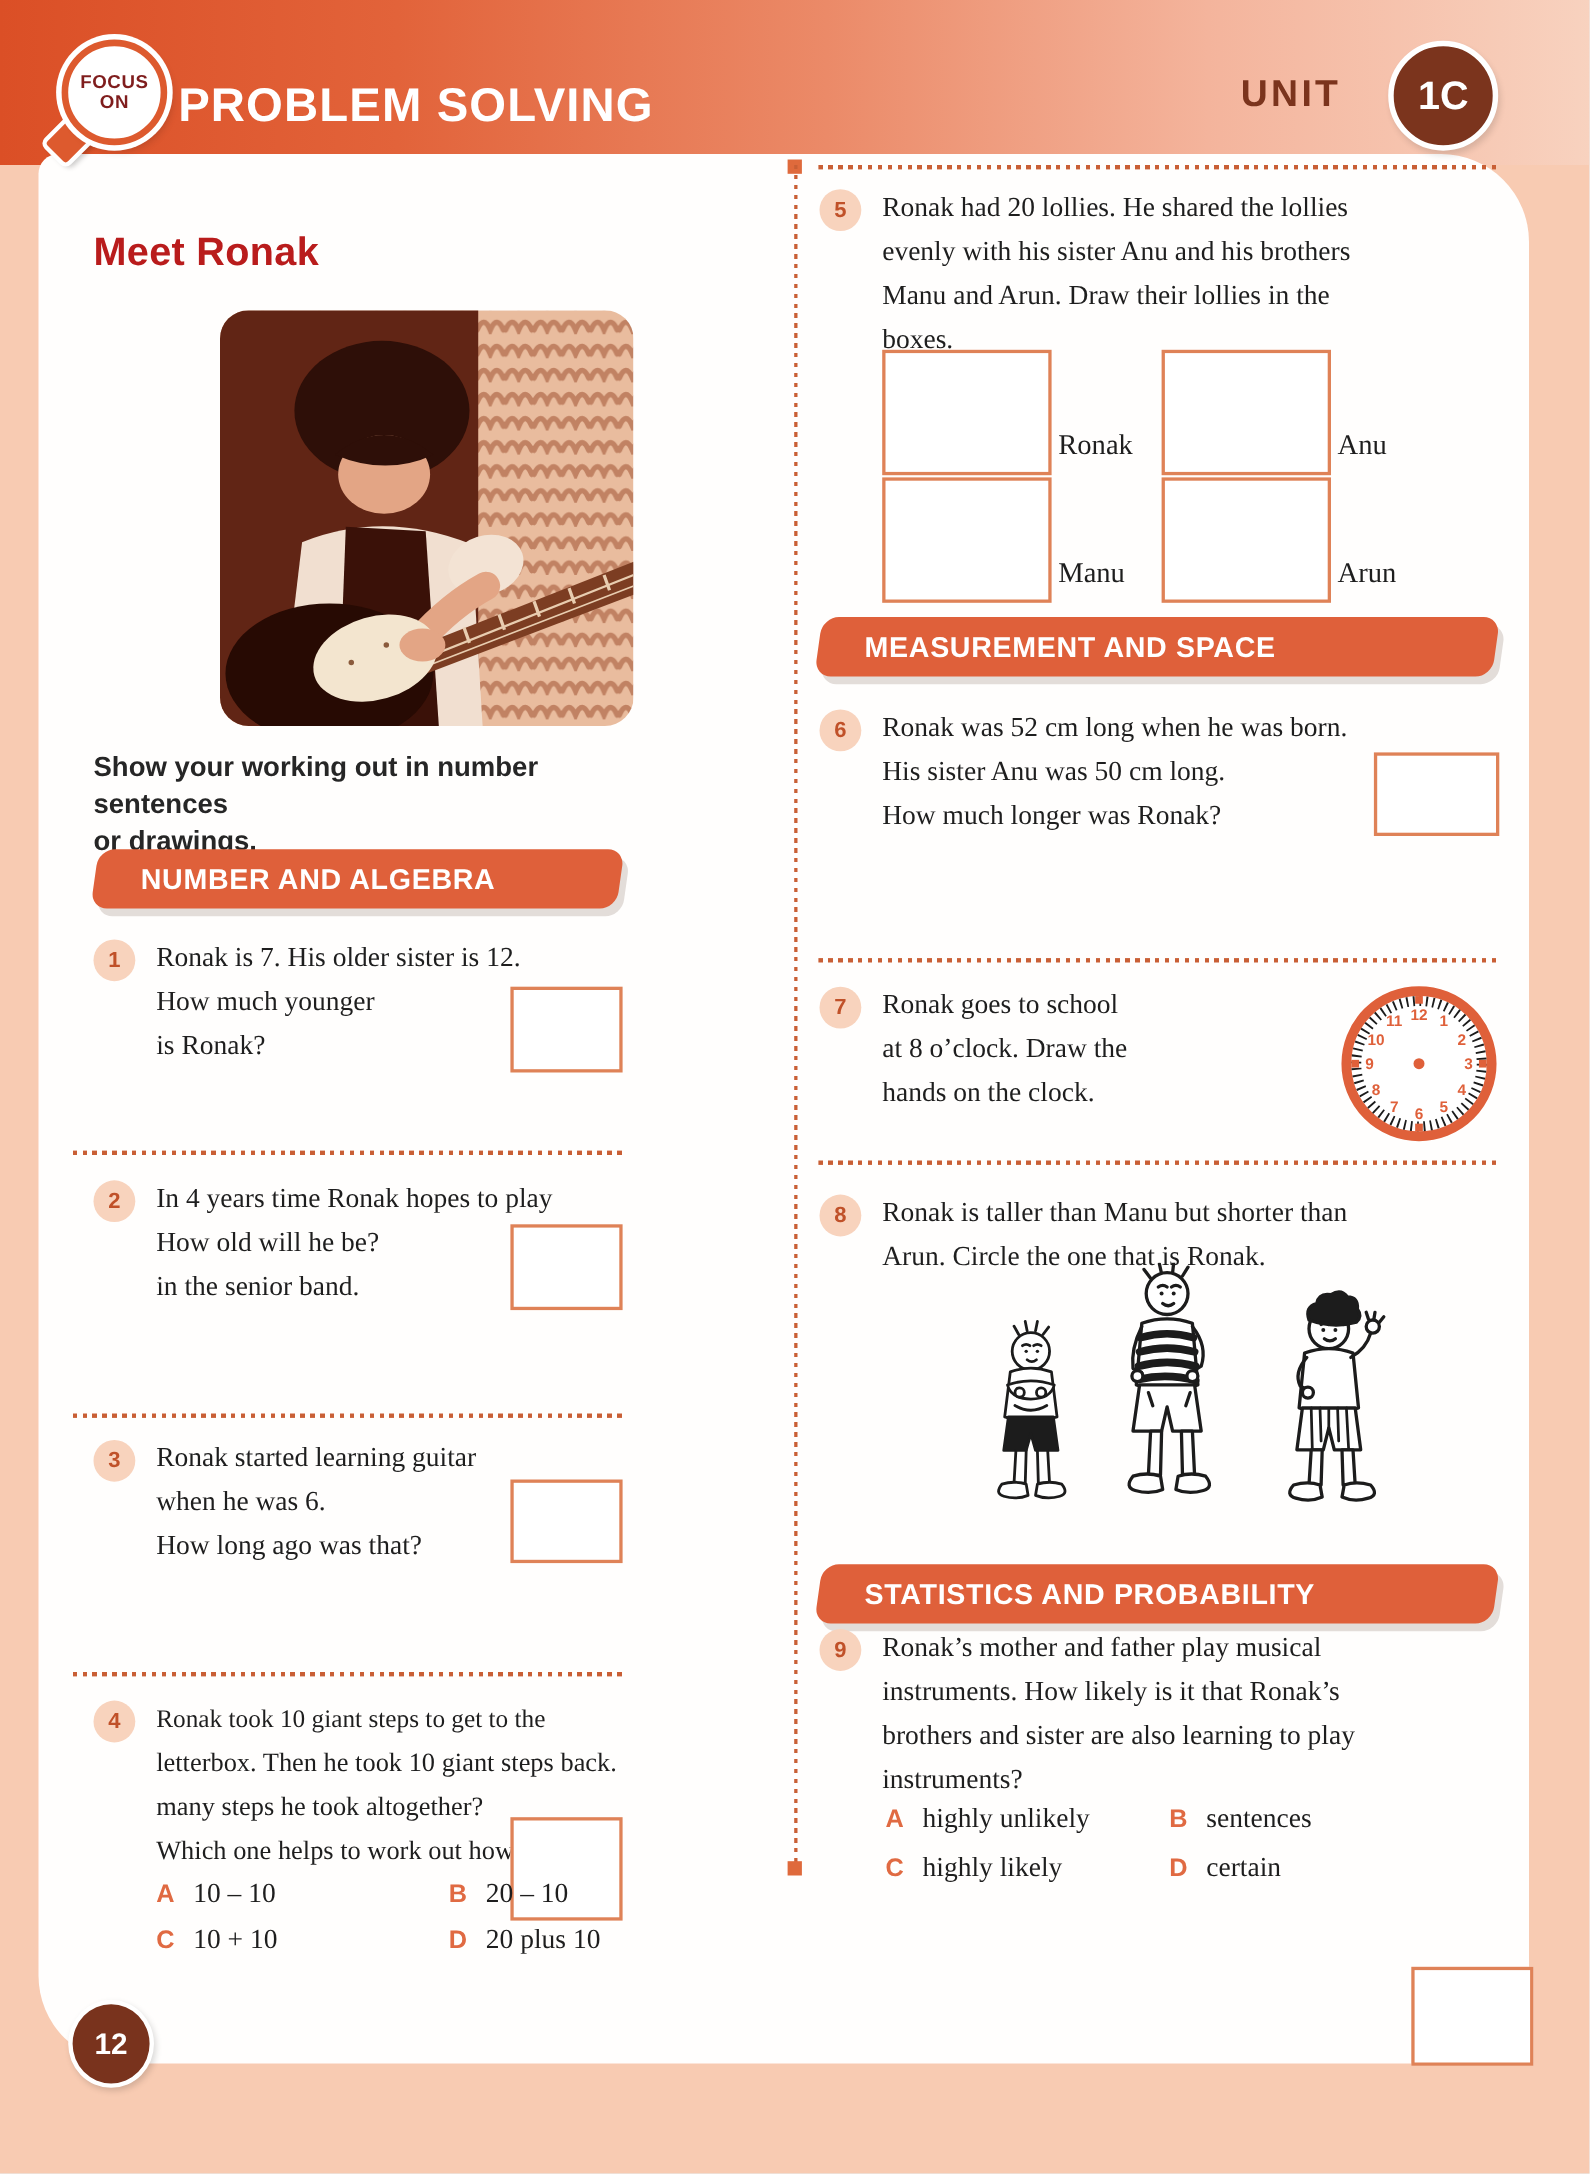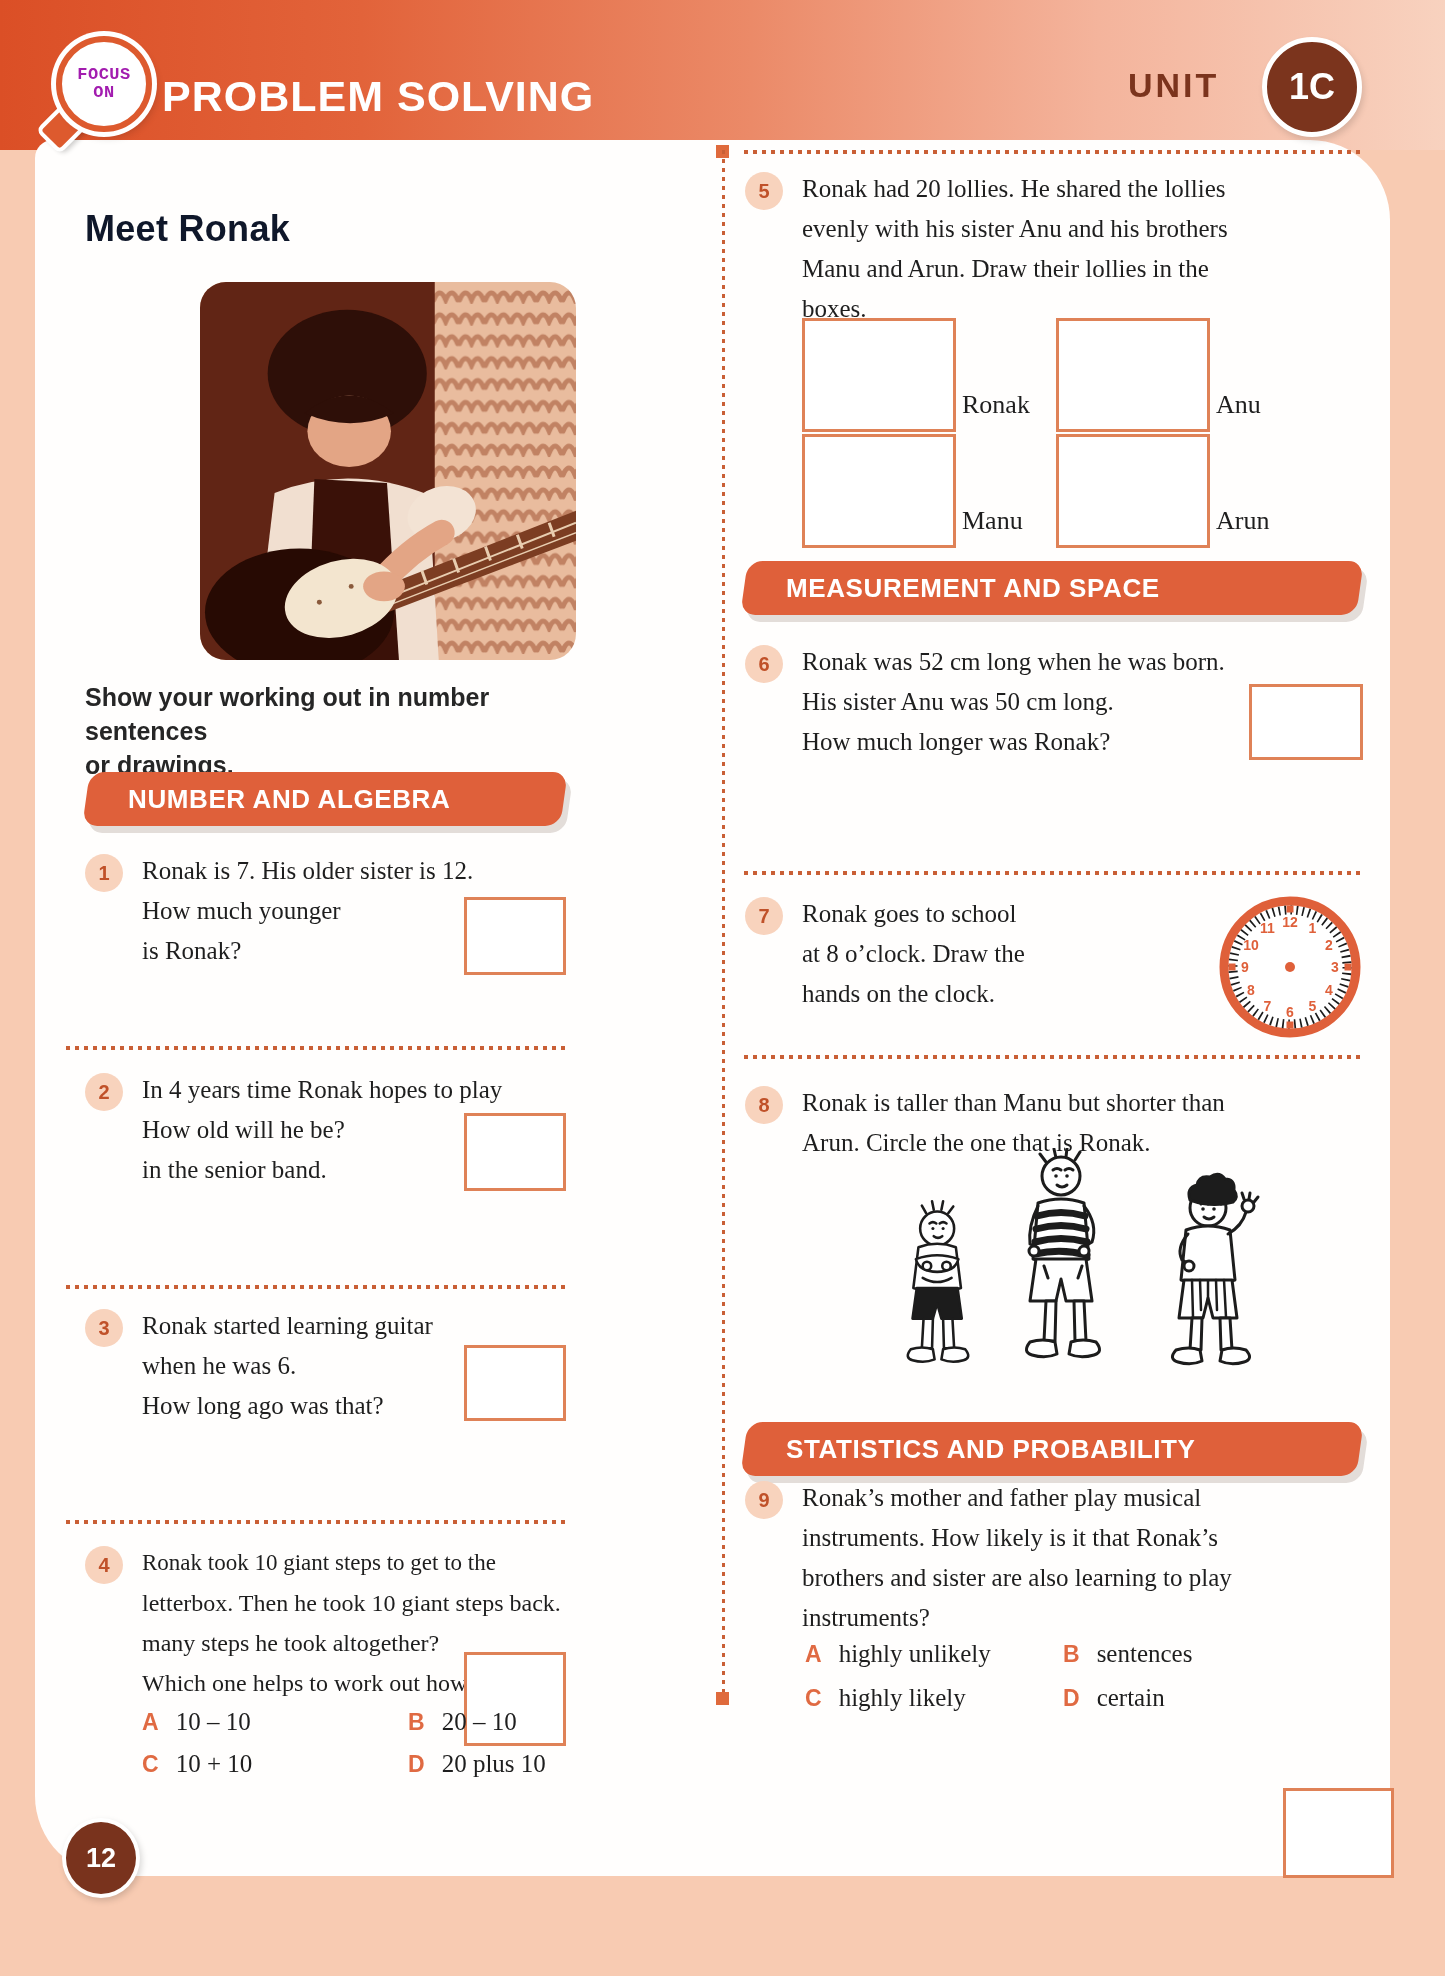--- a/index.html
+++ b/index.html
@@ -4,29 +4,29 @@
 <style>
   html,body{margin:0;padding:0;background:#e9e4df;}
   .page{position:relative;width:1445px;height:1976px;background:#f8cbb2;overflow:hidden;font-family:"Liberation Sans",sans-serif;}
   .band{position:absolute;left:0;top:0;width:1445px;height:150px;
         background:linear-gradient(90deg,#db4f26 0%,#e2633a 25%,#eb8a68 52%,#f4b49c 76%,#f8d2bf 100%);}
   .card{position:absolute;left:35px;top:140px;width:1355px;height:1736px;background:#fffefd;
         border-radius:18px 80px 18px 80px;}
   .focus-circle{position:absolute;left:56px;top:36px;width:84px;height:84px;background:#fff;
         border:6px solid #dd5a2e;border-radius:50%;box-shadow:0 0 0 5px #fff,4px 5px 8px rgba(0,0,0,.18);
         display:flex;flex-direction:column;align-items:center;justify-content:center;z-index:4;}
-  .focus-circle span{font-weight:800;font-size:17px;line-height:18px;color:#a21caf;letter-spacing:.5px;font-family:Liberation Mono, monospace;}
+  .focus-circle span{font-weight:800;font-size:17px;line-height:18px;color:#7f1d1d;letter-spacing:.5px;}
   .focus-handle{position:absolute;left:38px;top:102px;width:58px;height:26px;background:#dd5a2e;
         border:4px solid #fff;border-radius:7px;transform:rotate(-45deg);z-index:3;box-shadow:2px 3px 5px rgba(0,0,0,.2);}
   .main-title{position:absolute;left:162px;top:72px;font-size:43px;font-weight:800;color:#ffffff;letter-spacing:1px;z-index:4;}
   .unit-label{position:absolute;left:1128px;top:66px;font-size:34px;font-weight:800;color:#7b341d;letter-spacing:3px;z-index:4;}
   .unit-circle{position:absolute;left:1262px;top:37px;width:90px;height:90px;background:#7b341d;border:5px solid #fff;
         border-radius:50%;display:flex;align-items:center;justify-content:center;z-index:4;box-shadow:2px 4px 6px rgba(0,0,0,.12);}
   .unit-circle span{color:#fff;font-size:36px;font-weight:800;}
-  .meet{position:absolute;left:85px;top:208px;font-size:36px;font-weight:800;color:#0f172a;letter-spacing:.3px;}
+  .meet{position:absolute;left:85px;top:208px;font-size:36px;font-weight:800;color:#b91c1c;letter-spacing:.3px;}
   .photo{position:absolute;left:200px;top:282px;width:376px;height:378px;border-radius:26px;overflow:hidden;}
   .instr{position:absolute;left:85px;top:680px;width:500px;font-size:25px;line-height:34px;font-weight:700;color:#262626;}
   .banner{position:absolute;height:54px;}
   .banner::before{content:"";position:absolute;inset:0;background:#df603a;border-radius:15px;
         transform:skewX(-8deg);box-shadow:6px 7px 0 #e3ddd9;}
   .banner span{position:relative;display:block;line-height:54px;padding-left:42px;font-size:26px;font-weight:800;
         color:#fff;letter-spacing:.6px;}
   .question{position:absolute;display:flex;gap:19px;align-items:flex-start;}
   .qbadge{flex:0 0 auto;width:38px;height:38px;margin-top:3px;border-radius:50%;background:#f8d3bd;color:#c05129;
         font-size:20px;font-weight:800;line-height:38px;text-align:center;}

